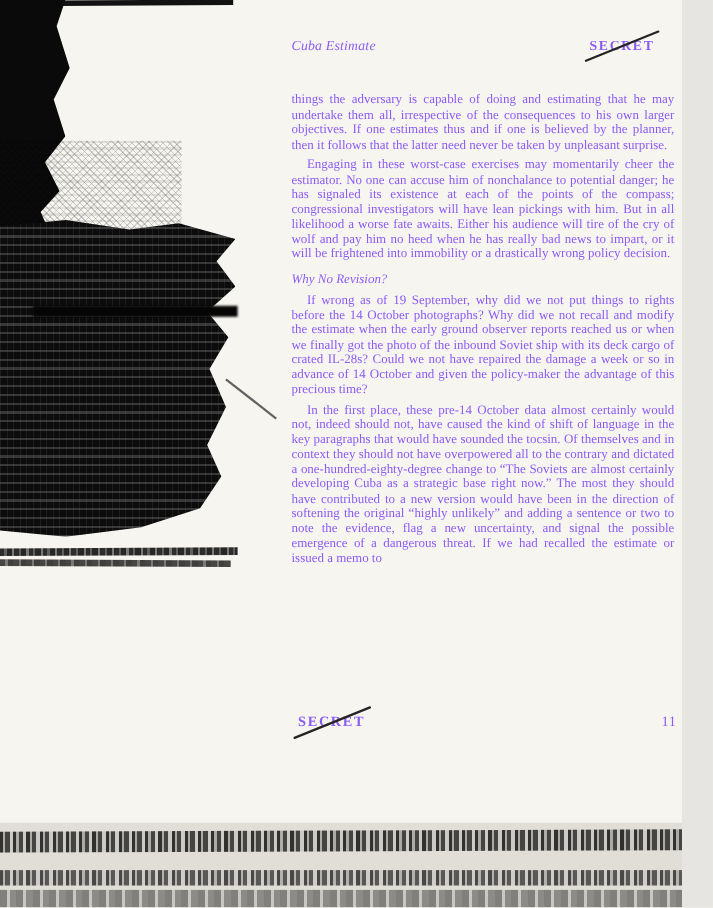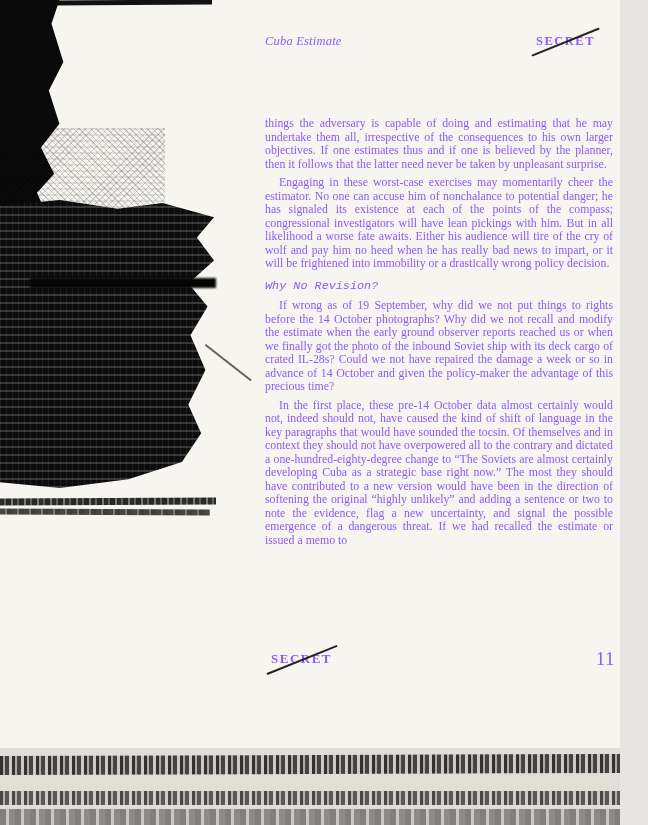--- a/index.html
+++ b/index.html
@@ -68,35 +68,35 @@
   .doc-title { font-style:italic; font-size:12.5px; letter-spacing:.2px; }
   .stamp { position:relative; font-size:12.5px; letter-spacing:1.5px; display:inline-block;font-weight:bold; }
   .stamp .slash {
     position:absolute; left:-12%; top:48%; width:124%; height:1.6px;
     background:#242424; transform:rotate(-22deg); border-radius:2px;
   }
   .stamp-top { margin-right:18px; }
 
   .body-text {
     position:absolute; left:265px; top:84px; width:348px;
-    font-size:11.8px; line-height:13.5px; text-align:justify;margin-top:33px;
+    font-size:11.8px; line-height:13.5px; text-align:justify;
   }
   .body-text p { margin:0 0 5px 0; text-indent:14px; }
   .body-text p.first { text-indent:0; }
   .section-heading {
     font-style:italic; font-weight:normal; font-size:11.8px;
-    margin:9px 0 6px 0; text-indent:0;font-family:Liberation Mono, monospace;
+    margin:9px 0 6px 0; text-indent:0;
   }
 
   .page-footer {
     position:absolute; left:265px; top:648px; width:350px;
     display:flex; justify-content:space-between; align-items:center;
   }
   .stamp-bottom { font-size:13px; letter-spacing:1.5px; margin-left:6px; }
-  .page-number { font-size:19px; letter-spacing:.5px; }
+  .page-number { font-size:13px; letter-spacing:.5px; }
 </style>
 </head>
 <body>
 
 <div class="scan">
 
   <div class="artifact top-line"></div>
   <div class="artifact blob-a"></div>
   <div class="artifact speckle"></div>
   <div class="artifact blob-b"></div>

